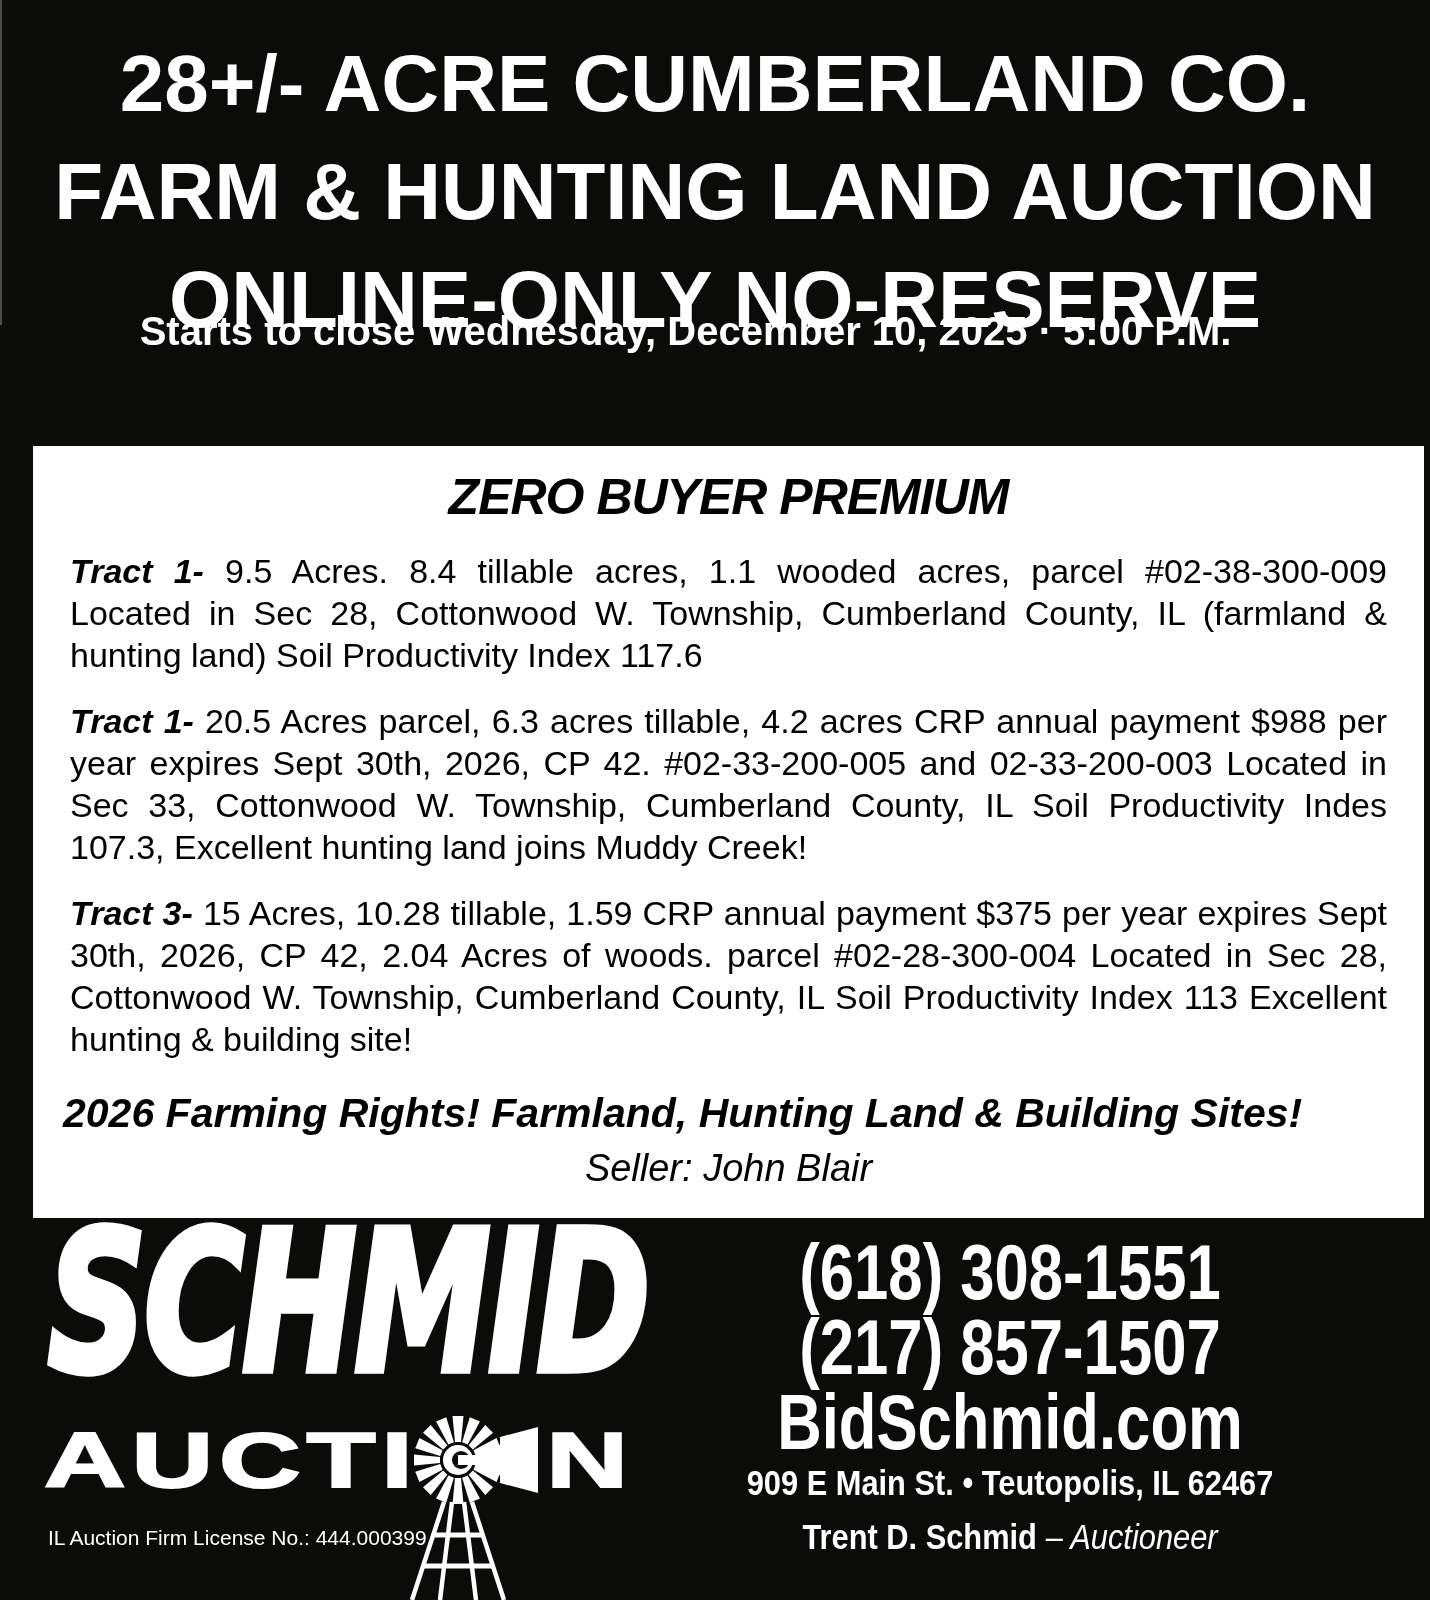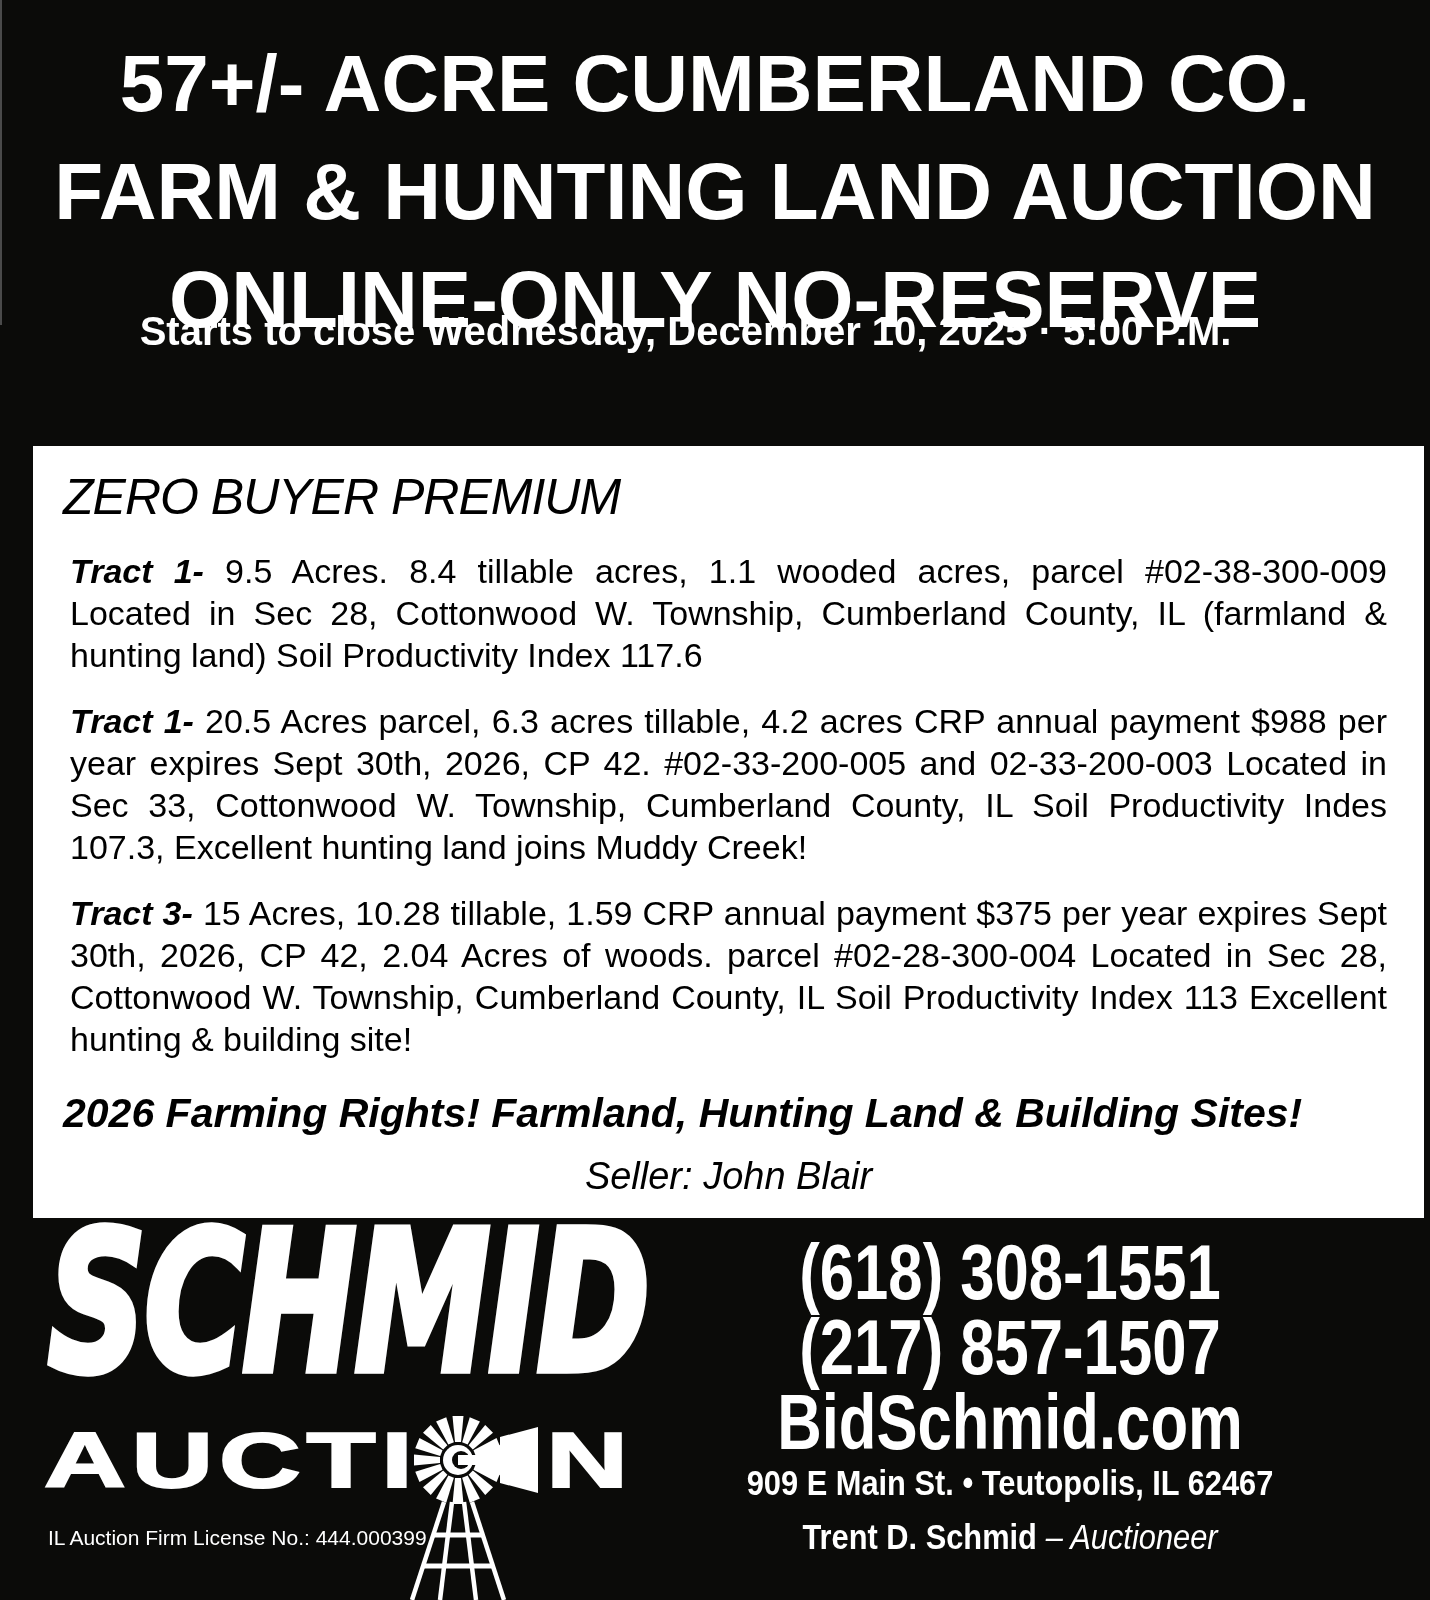--- a/index.html
+++ b/index.html
@@ -17,32 +17,32 @@
   .subtitle{
     top:306px;left:0;width:1371px;text-align:center;
     font-weight:bold;font-size:40px;line-height:51px;
   }
   
   .details-box{
     top:446px;left:33px;width:1391px;height:772px;box-sizing:border-box;
     background:#ffffff;color:#000000;padding:16px 30px 10px 30px;overflow:hidden;
   }
   .box-heading{
-    text-align:left;font-weight:normal;font-style:italic;font-size:50px;
+    text-align:center;font-weight:bold;font-style:italic;font-size:50px;
     margin:6px 0 12px 0;letter-spacing:-1px;
   }
   .tract{
     font-size:34px;line-height:42px;text-align:justify;margin:24px 7px;
   }
   .tract-label{font-weight:bold;font-style:italic;}
   .box-highlight{
     text-align:left;font-weight:bold;font-style:italic;font-size:41px;
     margin:30px 0 6px 0;
   }
-  .box-seller{text-align:center;font-style:italic;font-size:38px;margin:18px 0 0 0;}
+  .box-seller{text-align:center;font-style:italic;font-size:38px;margin:10px 0 0 0;}
   
   .logo-schmid{
     top:1205px;left:48px;
     font-family:"DejaVu Sans","Liberation Sans",sans-serif;
     font-weight:bold;font-style:italic;font-size:130px;line-height:1;
     letter-spacing:-2px;-webkit-text-stroke:5px #ffffff;
     transform:scale(1.05,1.5);transform-origin:left top;white-space:nowrap;
   }
   .logo-auction{
     top:1421px;left:44px;
@@ -78,21 +78,21 @@
 </style>
 </head>
 <body>
 
 <div>
 
   <div class="abs edge-artifact"></div>
 
   <header>
     <div class="abs headline">
-      <div>57+/- ACRE CUMBERLAND CO.</div>
+      <div>28+/- ACRE CUMBERLAND CO.</div>
       <div>FARM &amp; HUNTING LAND AUCTION</div>
       <div>ONLINE-ONLY NO-RESERVE</div>
     </div>
     <div class="abs subtitle">
       <div>Starts to close Wednesday, December 10, 2025 · 5:00 P.M.</div>
     </div>
   </header>
 
   <section class="abs details-box">
     <div class="box-heading">ZERO BUYER PREMIUM</div>

